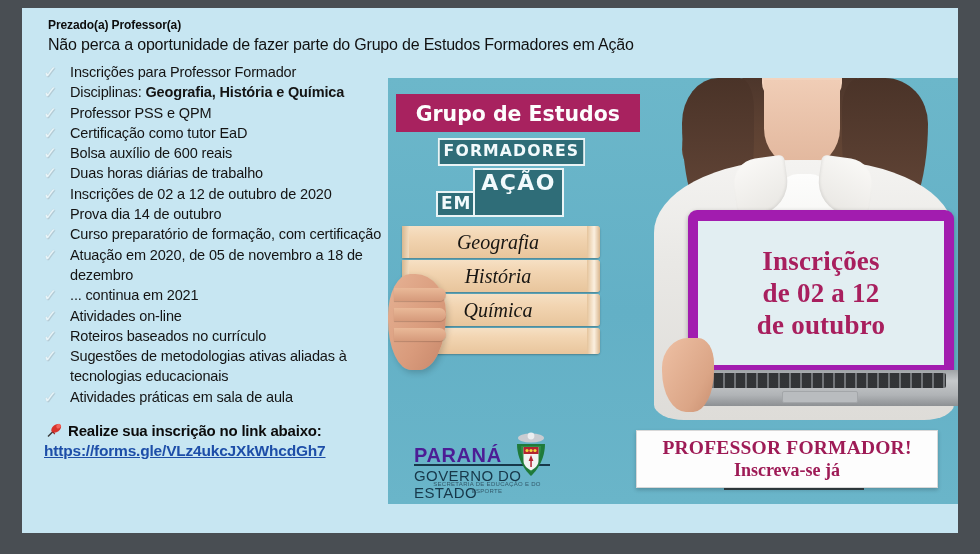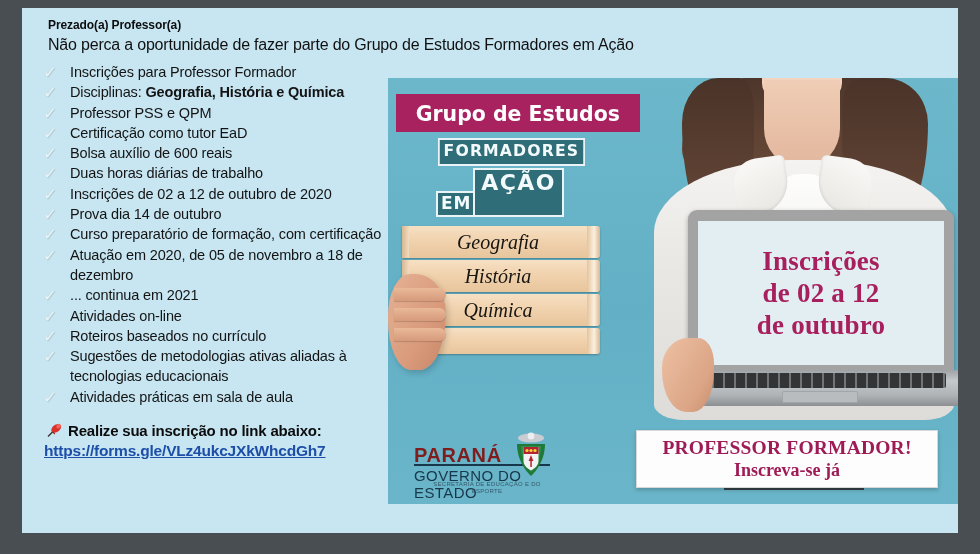--- a/index.html
+++ b/index.html
@@ -261,21 +261,21 @@
     height: 64px;
   }
   .parana-name {
     position: absolute;
     left: 0;
     top: 14px;
     font-family: "Liberation Sans", sans-serif;
     font-weight: bold;
     font-size: 20px;
     letter-spacing: 0.6px;
-    color: #7f1d1d;
+    color: #4c1d95;
   }
   .parana-sub {
     position: absolute;
     left: 0;
     top: 37px;
     font-family: "Liberation Sans", sans-serif;
     font-size: 15px;
     letter-spacing: 0.4px;
     color: #17384a;
   }
@@ -407,21 +407,21 @@
     left: 300px;
     top: 132px;
     width: 266px;
     height: 196px;
   }
   .laptop-lid {
     position: absolute;
     left: 0; top: 0;
     width: 266px;
     height: 164px;
-    background: #a3a3a3;
+    background: #a21caf;
     border-radius: 9px 9px 3px 3px;
     box-shadow: 0 2px 5px rgba(0,0,0,.3);
   }
   .laptop-screen {
     position: absolute;
     left: 10px;
     top: 11px;
     right: 10px;
     bottom: 9px;
     background: #e2eef2;

